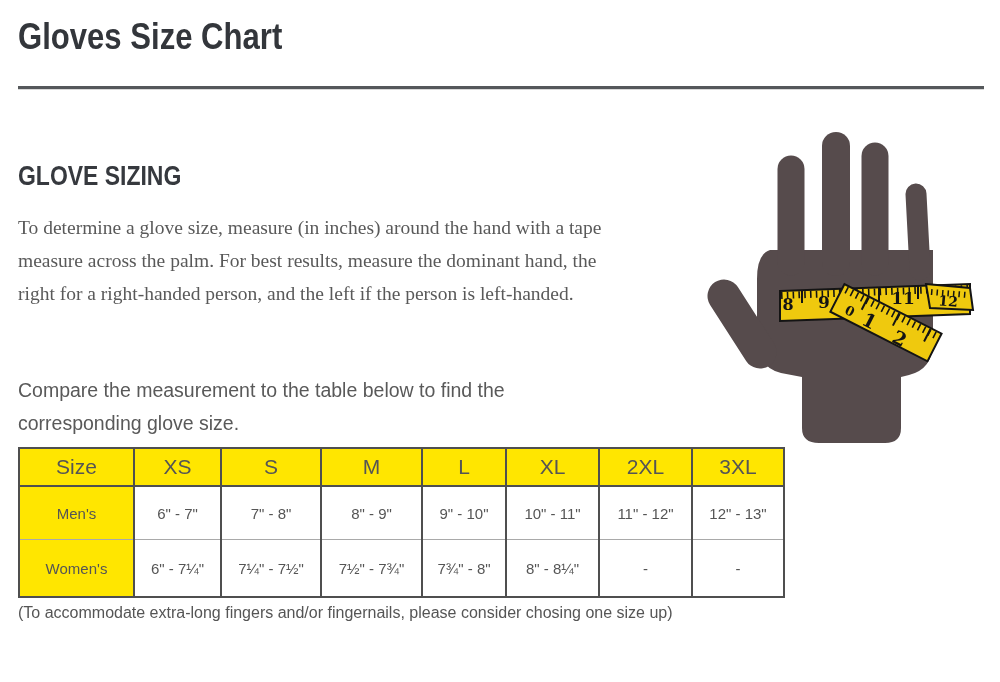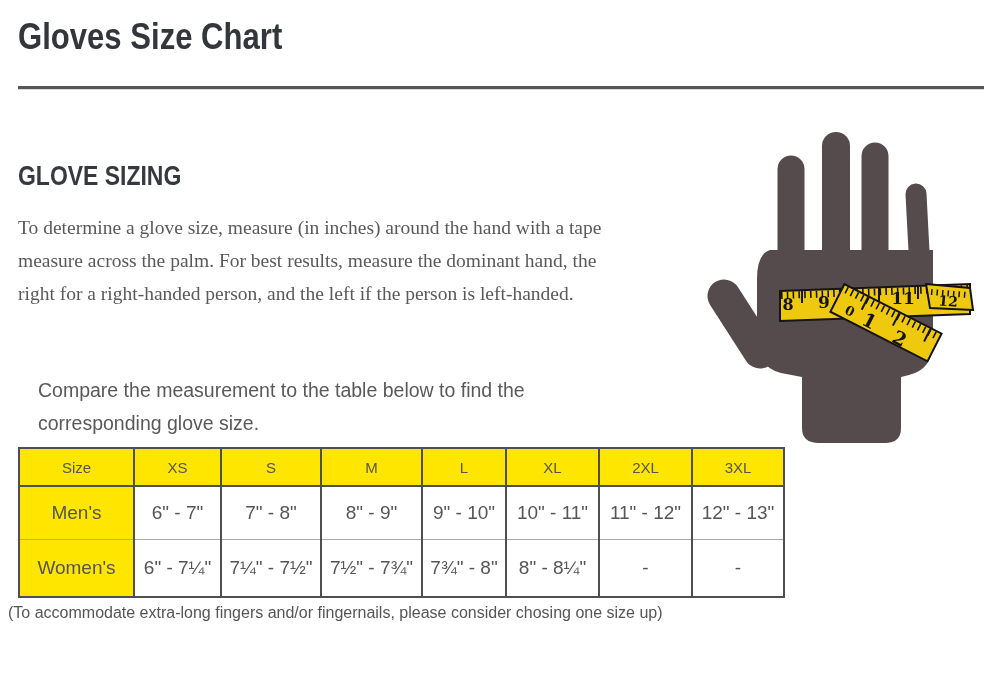--- a/index.html
+++ b/index.html
@@ -22,37 +22,37 @@
     position:absolute; left:18px; top:160px; margin:0;
     font-size:28px; font-weight:bold; color:#36393e;
     transform:scaleX(0.82); transform-origin:left top;
     white-space:nowrap;
   }
   .body-para {
     position:absolute; left:18px; margin:0; width:600px;
     font-size:19.5px; line-height:33px; color:#595959;
   }
   .para-1 { top:211px;font-family:Liberation Serif, serif; }
-  .para-2 { top:374px;margin-left:20px; }
+  .para-2 { top:374px; }
   table.size-chart {
     position:absolute; left:18px; top:447px;
     border-collapse:collapse; border:2px solid #4f4f4f;
     color:#555555; table-layout:fixed;
   }
   table.size-chart td {
     border-left:2px solid #4f4f4f; border-right:2px solid #4f4f4f;
     text-align:center; vertical-align:middle; padding:0;
-    font-size:19px; overflow:hidden;
+    font-size:15px; overflow:hidden;
   }
-  tr.hdr-row td { height:36px; border-bottom:2px solid #4f4f4f; font-size:15px; }
+  tr.hdr-row td { height:36px; border-bottom:2px solid #4f4f4f; font-size:21px; }
   tr.mens-row td { height:52px; border-bottom:1px solid #a9a9a9; }
   tr.womens-row td { height:56px;margin-left:40px; }
   td.y { background:#FFE600; }
   .footnote {
-    position:absolute; left:8px; top:604px; margin:0;
+    position:absolute; left:18px; top:604px; margin:0;
     font-size:16px; color:#555555;
   }
   svg.hand-illustration { position:absolute; left:680px; top:112px; }
   .tape-num { font-family:"DejaVu Serif", serif; font-weight:bold; fill:#141414; }
 </style>
 </head>
 <body>
 
 <h1 class="page-title">Gloves Size Chart</h1>
 <div class="title-rule"></div>

